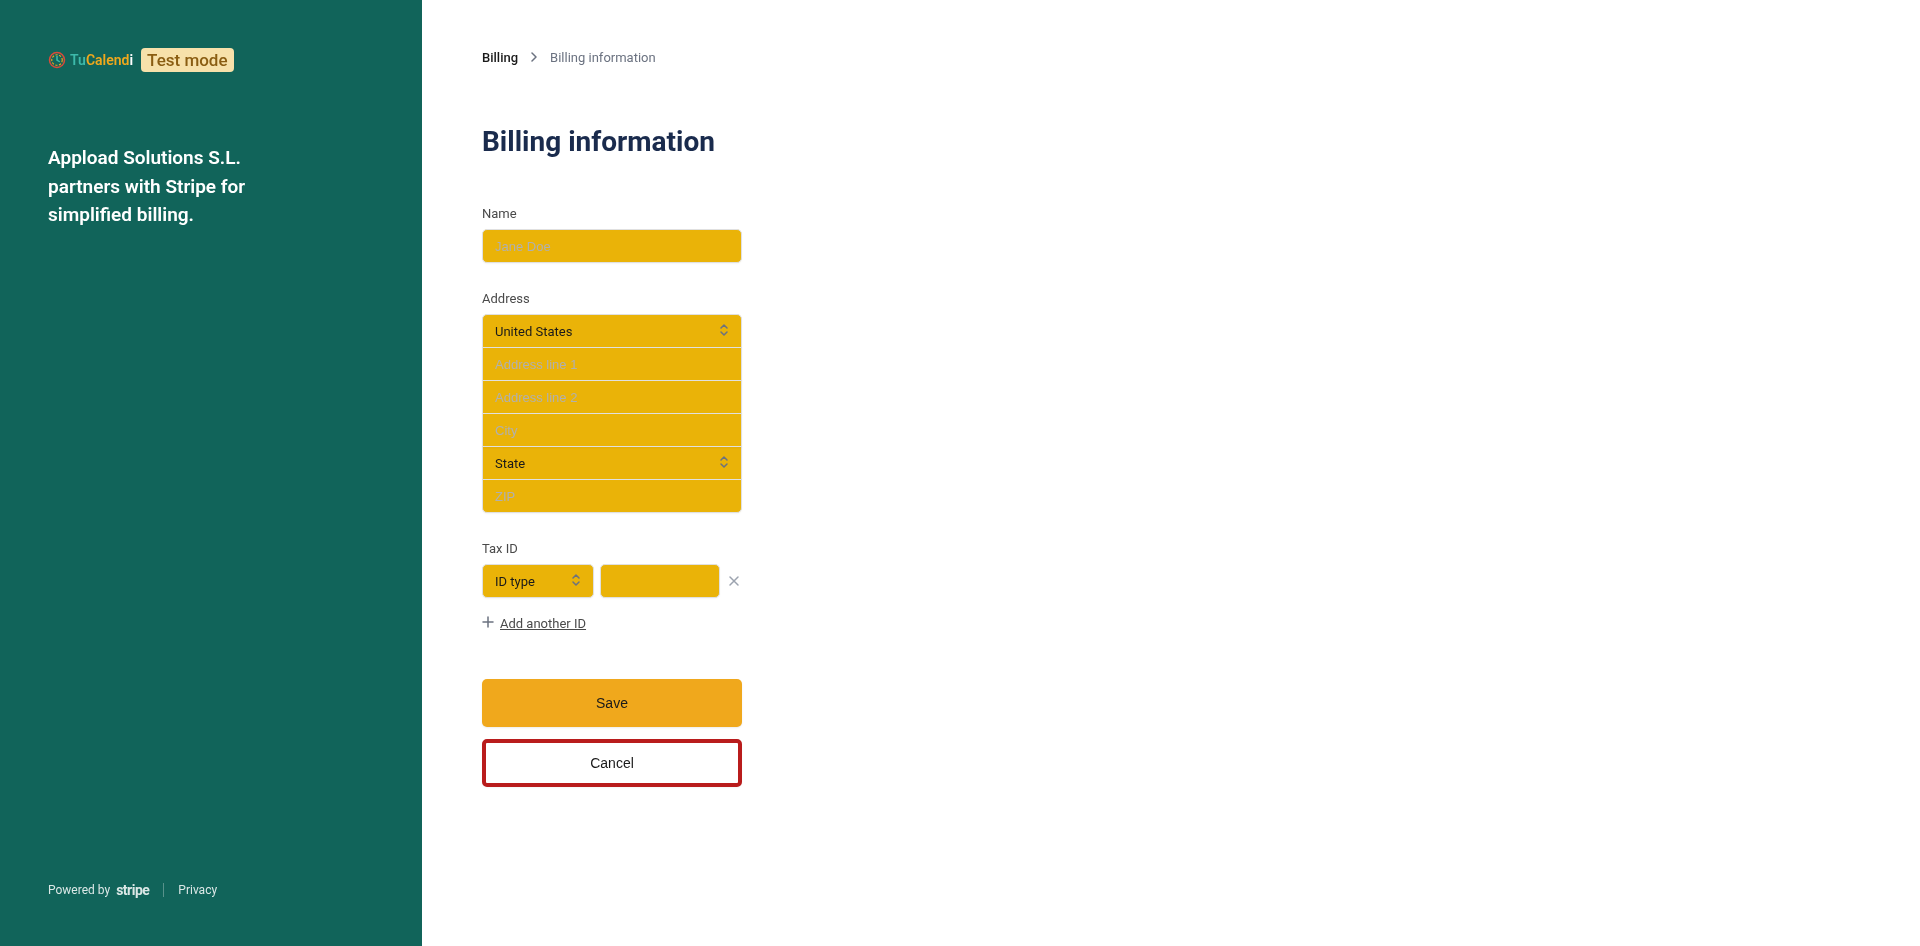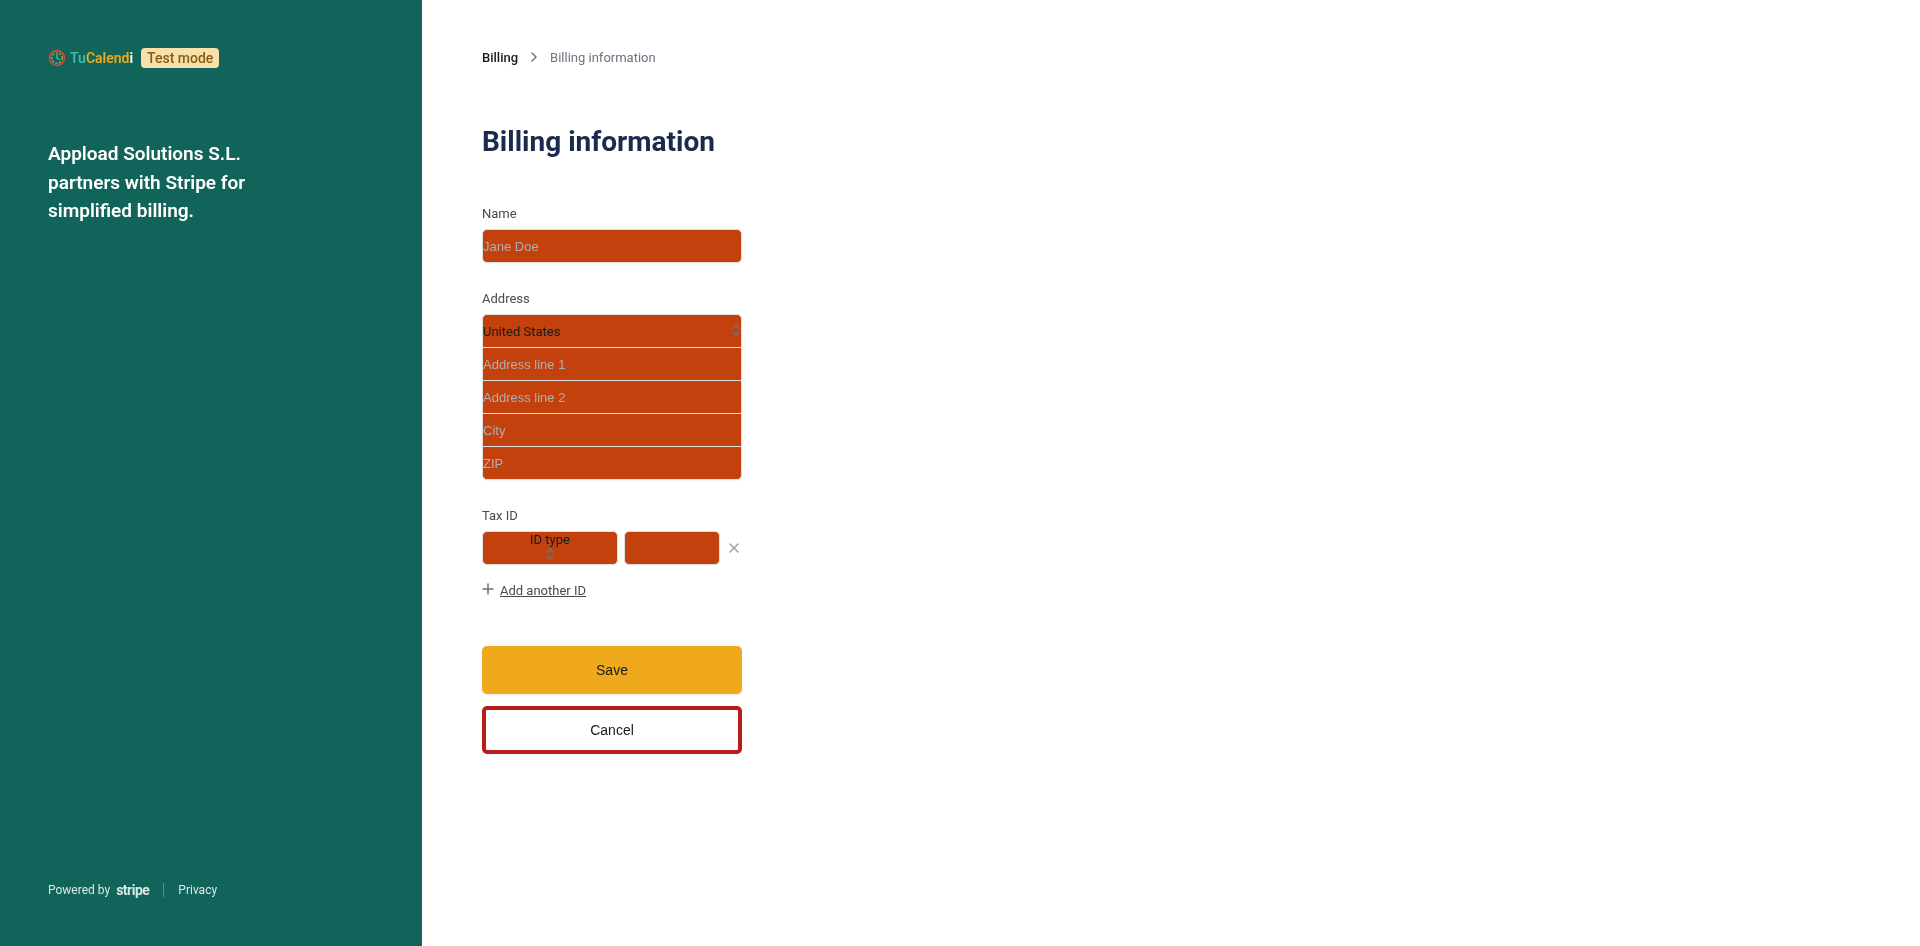--- a/index.html
+++ b/index.html
@@ -40,21 +40,21 @@
     .logo-text {
       font-size: 14px;
       font-weight: 600;
     }
     .logo-text .tu { color: #3db9aa; }
     .logo-text .calend { color: #f0a81c; }
     .logo-text .i { color: #fff; }
     .badge {
       background: #f7e1aa;
       color: #8a5d12;
-      font-size: 14px;
+      font-size: 17px;
       padding: 2px 6px;
       border-radius: 4px;
       font-weight: 500;
     }
     .partner-text {
       margin-top: 72px;
       font-size: 19px;
       font-weight: 600;
       line-height: 1.5;
       max-width: 260px;
@@ -123,26 +123,26 @@
     }
     .form-label {
       display: block;
       font-size: 13px;
       color: #4a4a4a;
       margin-bottom: 8px;
     }
     .form-input, .form-select {
       width: 100%;
       height: 34px;
-      padding: 0 0;
+      padding: 0 12px;
       border: 1px solid #e0e0e0;
       border-radius: 5px;
       font-size: 13px;
       color: #1a1a1a;
-      background: #c2410c;
+      background: #eab308;
       box-shadow: 0 1px 2px rgba(0,0,0,0.04);
     }
     .form-input::placeholder {
       color: #b0b0b0;
     }
     .form-select {
       display: flex;
       align-items: center;
       justify-content: space-between;
       cursor: pointer;
@@ -168,22 +168,21 @@
     .stack-group > :last-child {
       border-bottom-left-radius: 5px;
       border-bottom-right-radius: 5px;
     }
     .tax-row {
       display: flex;
       align-items: center;
       gap: 6px;
     }
     .tax-row .form-select {
-      width: 136px;
-      flex-direction: column;
+      width: 112px;
     }
     .tax-row .form-input {
       flex: 1;
     }
     .remove-icon {
       color: #9ca3af;
       cursor: pointer;
       font-size: 16px;
       padding: 0 2px;
     }
@@ -289,20 +288,28 @@
           <span class="select-text">United States</span>
           <span class="select-icon">
             <svg width="10" height="14" viewBox="0 0 10 14">
                 <path d="M2 5 L5 2 L8 5 M2 9 L5 12 L8 9" fill="none" stroke="#6b7280" stroke-width="1.5" stroke-linecap="round" stroke-linejoin="round"></path>
               </svg>
           </span>
         </div>
         <input class="form-input" placeholder="Address line 1" style="">
         <input class="form-input" placeholder="Address line 2" style="">
         <input class="form-input" placeholder="City" style="">
+        <div class="form-select">
+          <span class="select-text">State</span>
+          <span class="select-icon">
+            <svg width="10" height="14" viewBox="0 0 10 14">
+                <path d="M2 5 L5 2 L8 5 M2 9 L5 12 L8 9" fill="none" stroke="#6b7280" stroke-width="1.5" stroke-linecap="round" stroke-linejoin="round"></path>
+              </svg>
+          </span>
+        </div>
         <input class="form-input" placeholder="ZIP" style="">
       </div>
     </div>
 
     <div class="form-group">
       <label class="form-label">Tax ID</label>
       <div class="tax-row">
         <div class="form-select">
           <span class="select-text">ID type</span>
           <span class="select-icon">

